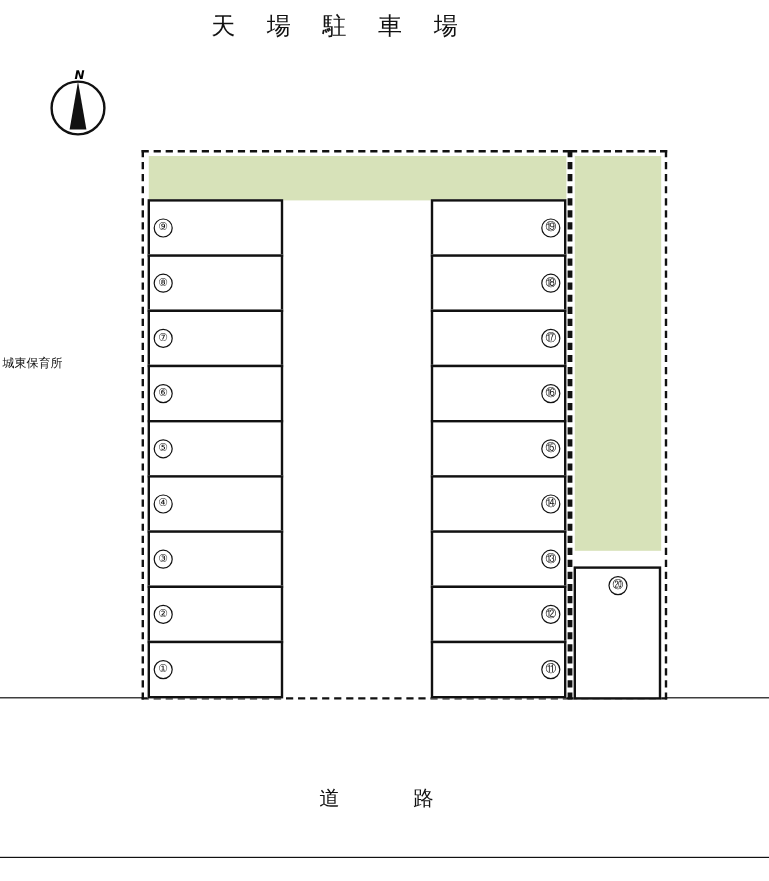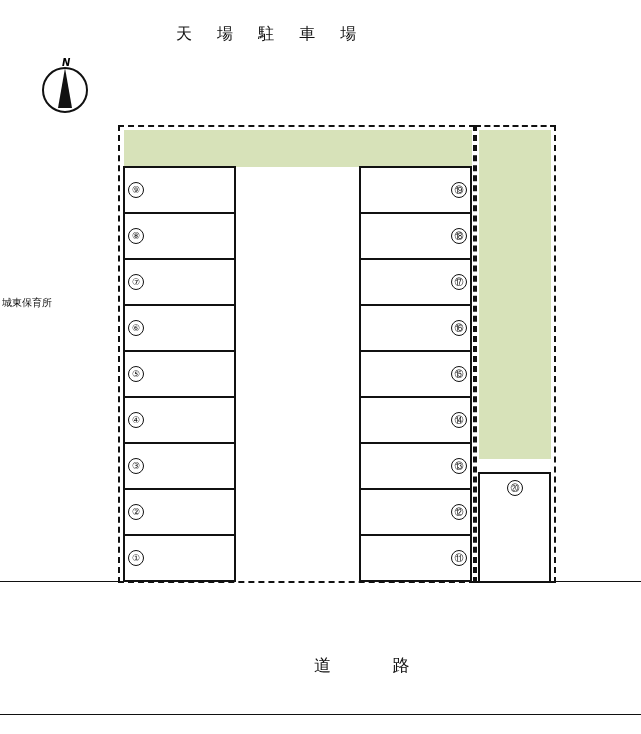--- a/index.html
+++ b/index.html
@@ -1,22 +1,22 @@
 <!DOCTYPE html>
 <html><head>
 <meta charset="utf-8">
 <style>
   html, body { margin:0; padding:0; background:#ffffff; }
   body { width:641px; height:734px; position:relative; overflow:hidden;
          font-family:"DejaVu Sans", sans-serif; color:#111; }
   .abs { position:absolute; }
-  .title { left:176px; top:24px; font-size:16px; letter-spacing:10px; white-space:nowrap;text-align:center; }
+  .title { left:176px; top:8px; font-size:20px; letter-spacing:10px; white-space:nowrap;text-align:center; }
   .compass { left:41px; top:56px; width:48px; height:58px; }
   .side-label { left:2px; top:296px; font-size:10px; white-space:nowrap; }
-  .road-label { left:266px; top:654px; font-size:17px; letter-spacing:28px; white-space:nowrap;margin-left:48px; }
+  .road-label { left:266px; top:654px; font-size:17px; letter-spacing:28px; white-space:nowrap; }
   .dash { border:2px dashed #111; box-sizing:border-box; }
   .green { background:#d7e2b9; }
   .stall { border:2px solid #111; box-sizing:border-box; background:#fff; }
   .stall-num { position:absolute; top:50%; transform:translateY(-50%);
                width:14px; height:14px; border:1px solid #111; border-radius:50%;
                font-size:9px; line-height:14px; text-align:center; }
   .stall.left .stall-num { left:3px; }
   .stall.right .stall-num { right:3px; }
   .hline { height:1px; background:#111; }
 </style>

